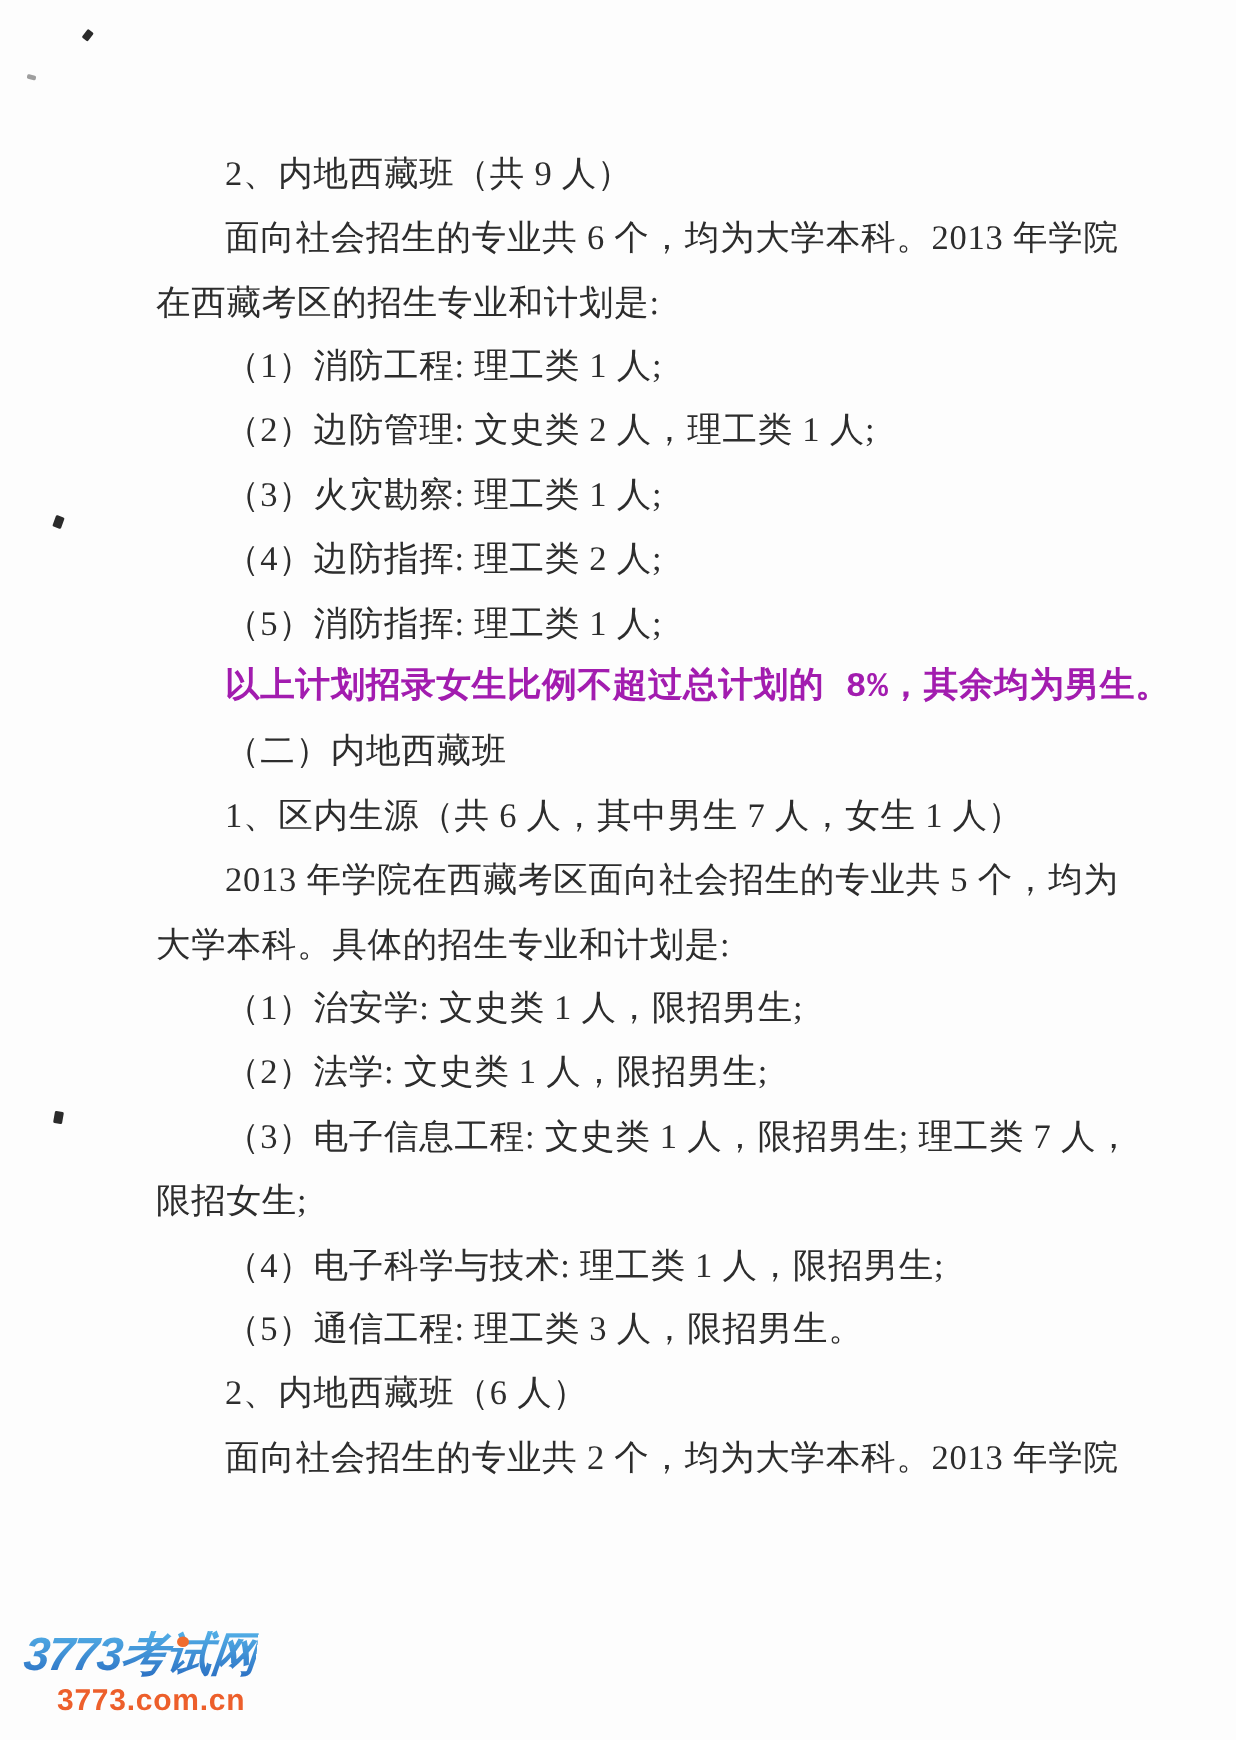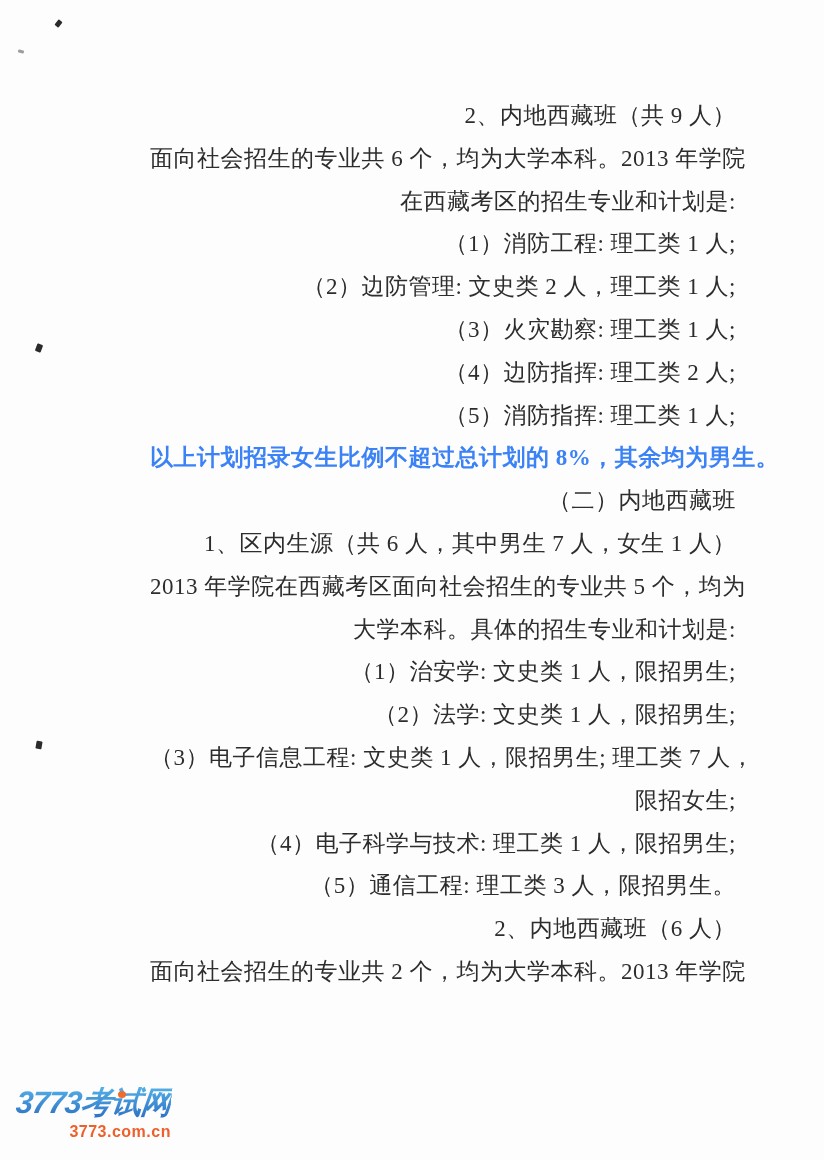--- a/index.html
+++ b/index.html
@@ -3,38 +3,37 @@
 <meta charset="utf-8">
 <style>
   html, body { margin: 0; padding: 0; }
   .page {
     position: relative;
     width: 824px;
     height: 1160px;
     background: #fdfdfd;
     overflow: hidden;
     font-family: "Liberation Serif", "DejaVu Serif", serif;
-    text-align: right;
   }
   .textblock {
     position: absolute;
     left: 104px;
     top: 95px;
     width: 632px;
     font-size: 23px;
     line-height: 42.8px;
     color: #2d2d2d;
     letter-spacing: 0.5px;
   }
   .line { white-space: pre; }
   .indent { padding-left: 46px; }
   .bold-note {
-    font-family: Liberation Serif, serif;
+    font-family: Liberation Mono, monospace;
     font-weight: 700;
-    color: #3b82f6;
+    color: #a21caf;
   }
   
   .speck {
     position: absolute;
     background: #2b2b2b;
     border-radius: 1px;
   }
   .speck-a { left: 56px; top: 20px; width: 5px; height: 7px; transform: rotate(38deg); }
   .speck-b { left: 18px; top: 50px; width: 6px; height: 3px; opacity: 0.45; transform: rotate(15deg); }
   .speck-c { left: 36px; top: 344px; width: 6px; height: 8px; transform: rotate(20deg); }
@@ -66,21 +65,21 @@
     left: 102px;
     top: 5px;
     width: 8px;
     height: 7px;
     background: #f06c2e;
     border-radius: 50%;
   }
   .wm-url {
     font-family: "Liberation Sans", "DejaVu Sans", sans-serif;
     font-weight: 700;
-    font-size: 16px;
+    font-size: 20px;
     letter-spacing: 0.5px;
     color: #ed5f2b;
     margin: 3px 0 0 22px;
   }
 </style>
 </head>
 <body>
 
 <div class="page">
 

